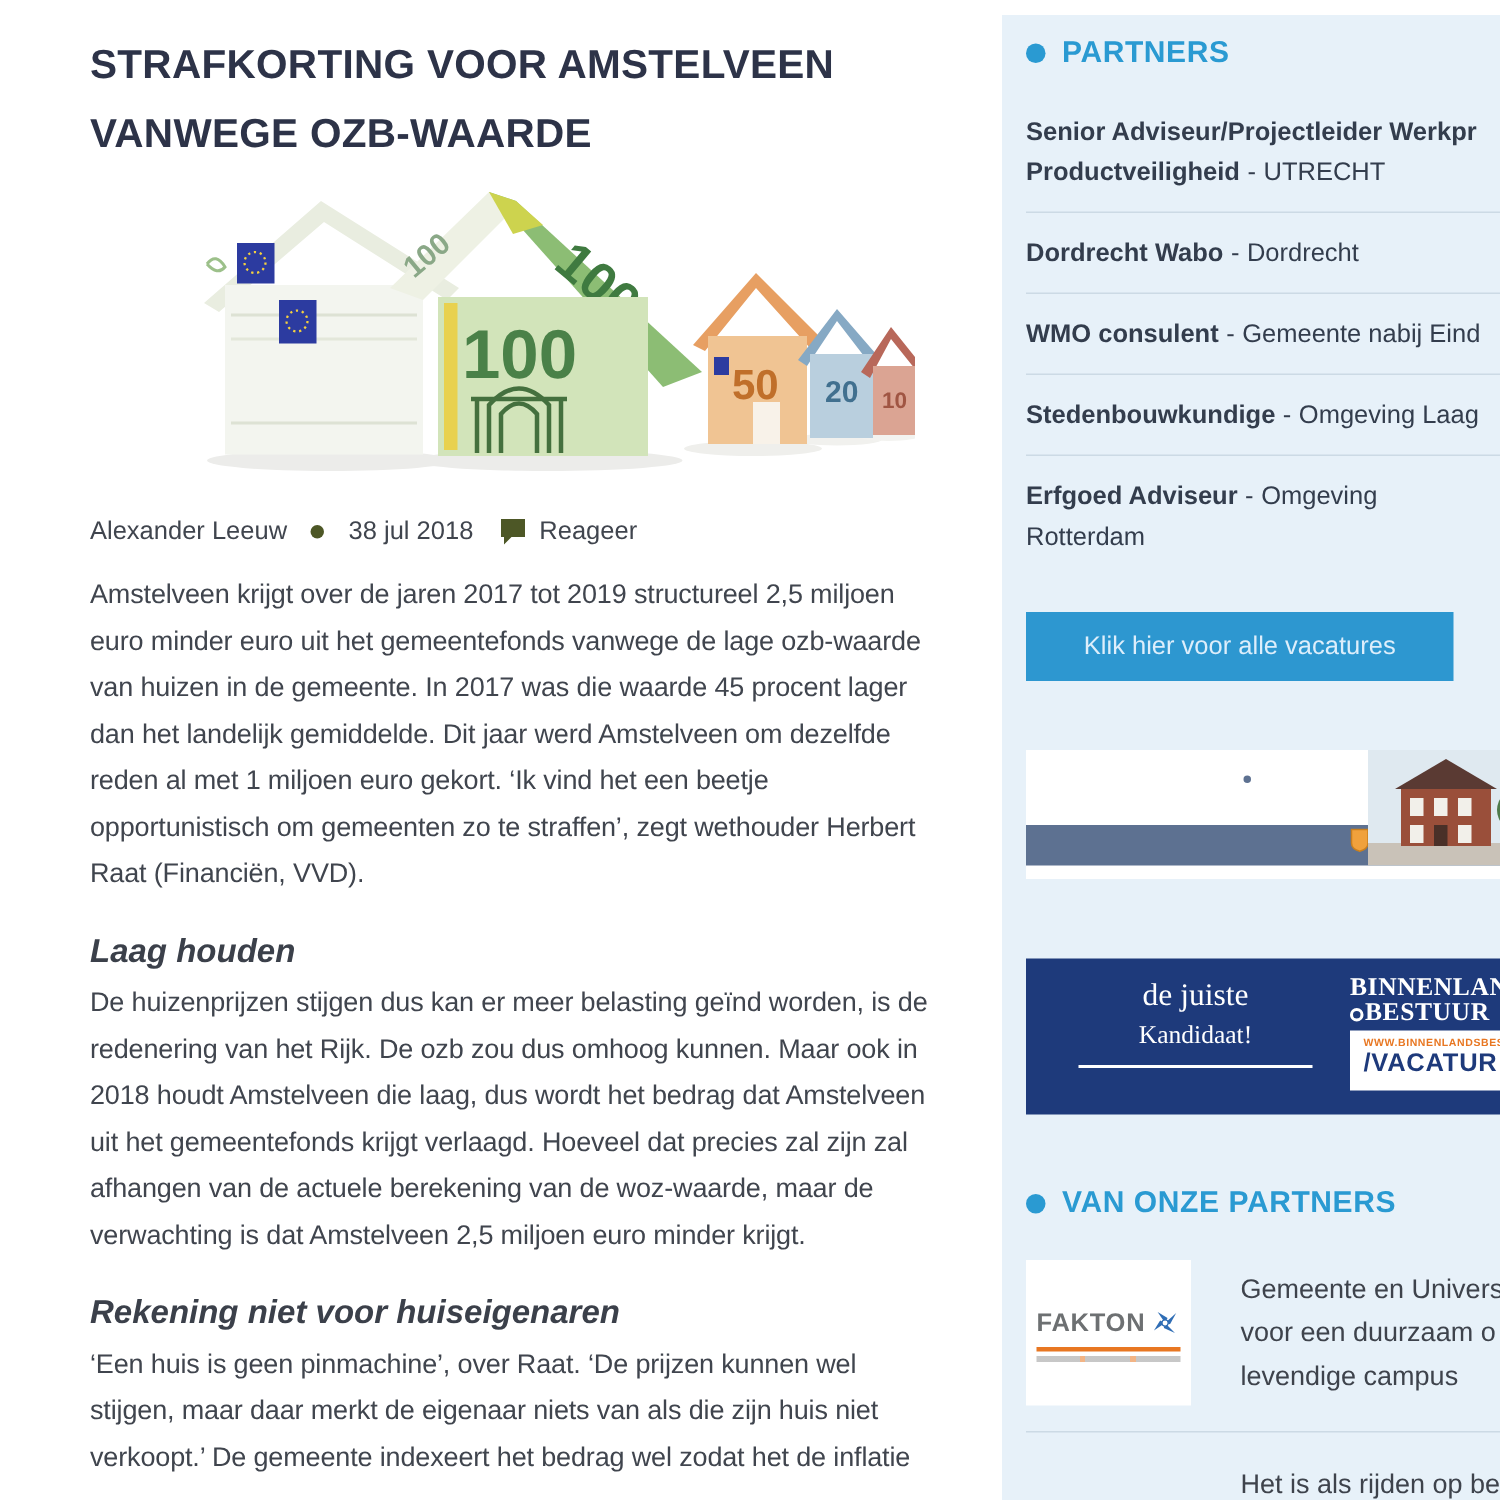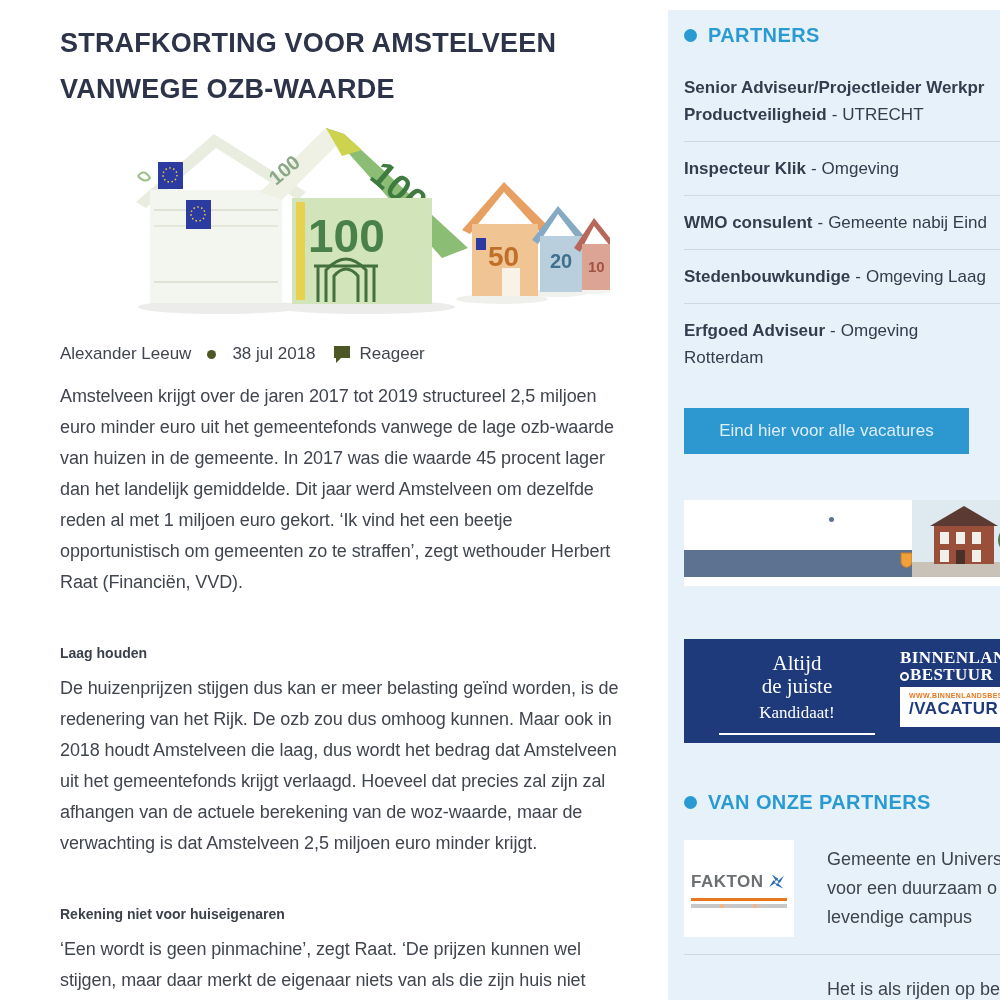--- a/index.html
+++ b/index.html
@@ -19,21 +19,21 @@
     display:flex; align-items:center; margin-top:20px;
     font-size:17px; color:#40454e;
   }
   .byline .dot {
     width:9px; height:9px; border-radius:50%; background:#4d5726;
     margin:0 16px; display:inline-block;
   }
   .byline .comment-icon { margin:0 8px 0 16px; display:inline-block; }
   .byline .reageer { color:#40454e; }
   .article p { font-size:18px; line-height:31px; margin-top:17px; letter-spacing:-0.1px; }
-  .article h3 { font-size:14px; line-height:31px; font-weight:700; margin-top:40px; color:#3b404a; }
+  .article h3 { font-size:22px; line-height:31px; font-weight:700; margin-top:20px; color:#3b404a;font-style:italic; }
   .article h3 + p { margin-top:4px; }
 
   
   .sidebar {
     position:absolute; left:668px; top:10px; width:440px; height:990px;
     background:#e7f1f9; padding:14px 0 0 16px;
   }
   .side-header { display:flex; align-items:center; margin-bottom:4px; }
   .side-header .bullet {
     width:13px; height:13px; border-radius:50%; background:#2a9ad2; margin-right:11px;
@@ -174,56 +174,56 @@
       </svg>
       <span class="reageer">Reageer</span>
     </div>
 
     <p>Amstelveen krijgt over de jaren 2017 tot 2019 structureel 2,5 miljoen euro minder euro uit het gemeentefonds vanwege de lage ozb-waarde van huizen in de gemeente. In 2017 was die waarde 45 procent lager dan het landelijk gemiddelde. Dit jaar werd Amstelveen om dezelfde reden al met 1 miljoen euro gekort. ‘Ik vind het een beetje opportunistisch om gemeenten zo te straffen’, zegt wethouder Herbert Raat (Financiën, VVD).</p>
 
     <h3>Laag houden</h3>
     <p>De huizenprijzen stijgen dus kan er meer belasting geïnd worden, is de redenering van het Rijk. De ozb zou dus omhoog kunnen. Maar ook in 2018 houdt Amstelveen die laag, dus wordt het bedrag dat Amstelveen uit het gemeentefonds krijgt verlaagd. Hoeveel dat precies zal zijn zal afhangen van de actuele berekening van de woz-waarde, maar de verwachting is dat Amstelveen 2,5 miljoen euro minder krijgt.</p>
 
     <h3>Rekening niet voor huiseigenaren</h3>
-    <p>‘Een wordt is geen pinmachine’, zegt Raat. ‘De prijzen kunnen wel stijgen, maar daar merkt de eigenaar niets van als die zijn huis niet verkoopt.’ De gemeente indexeert het bedrag wel zodat het de inflatie</p>
+    <p>‘Een huis is geen pinmachine’, over Raat. ‘De prijzen kunnen wel stijgen, maar daar merkt de eigenaar niets van als die zijn huis niet verkoopt.’ De gemeente indexeert het bedrag wel zodat het de inflatie</p>
   </div>
 
   <div class="sidebar">
 
     <div class="side-header">
       <span class="bullet"></span>
       <span class="label">PARTNERS</span>
     </div>
 
     <div class="vac-list">
       <div class="vac-item">
         <div class="vac-line1">Senior Adviseur/Projectleider Werkpr</div>
         <div>
           <span class="t">Productveiligheid</span><span class="sep">-</span><span>UTRECHT</span>
         </div>
       </div>
       <div class="vac-divider"></div>
       <div class="vac-item">
-        <span class="t">Inspecteur Klik</span><span class="sep">-</span><span>Omgeving</span>
+        <span class="t">Dordrecht Wabo</span><span class="sep">-</span><span>Dordrecht</span>
       </div>
       <div class="vac-divider"></div>
       <div class="vac-item">
         <span class="t">WMO consulent</span><span class="sep">-</span><span>Gemeente nabij Eind</span>
       </div>
       <div class="vac-divider"></div>
       <div class="vac-item">
         <span class="t">Stedenbouwkundige</span><span class="sep">-</span><span>Omgeving Laag</span>
       </div>
       <div class="vac-divider"></div>
       <div class="vac-item narrow">
         <span class="t">Erfgoed Adviseur</span><span class="sep">-</span><span>Omgeving Rotterdam</span>
       </div>
     </div>
 
-    <button class="vac-button">Eind hier voor alle vacatures</button>
+    <button class="vac-button">Klik hier voor alle vacatures</button>
 
     <div class="banner1">
       <div class="bar"></div>
       <div class="brand">
         <div>BINNENLANDS</div>
         <div><span class="compass"></span><span>BESTUUR</span></div>
       </div>
       <div class="nye">
         <svg width="13" height="16" viewBox="0 0 13 16" style="margin-right:4px">
           <path d="M1,1 h11 v9 q0,4 -5.5,5.5 Q1,14 1,10 z" fill="#f0a13c" stroke="#c97f1e"></path>
@@ -243,21 +243,20 @@
         <rect x="44" y="50" width="9" height="14" fill="#4a3028"></rect>
         <circle cx="100" cy="40" r="14" fill="#4f7a4a"></circle>
         <circle cx="118" cy="48" r="10" fill="#5d8a55"></circle>
         <rect x="130" y="20" width="8" height="44" fill="#e9e7e2"></rect>
         <circle cx="134" cy="16" r="6" fill="#efede8"></circle>
       </svg>
     </div>
 
     <div class="banner2">
       <div class="slogan">
-        <div class="l1">Altijd</div>
         <div class="l2">de juiste</div>
         <div class="l3">Kandidaat!</div>
         <div class="underline"></div>
       </div>
       <div class="brand">
         <div>BINNENLANDS</div>
         <div><span class="compass"></span><span>BESTUUR</span></div>
       </div>
       <div class="whitebox">
         <div class="url">WWW.BINNENLANDSBEST</div>

